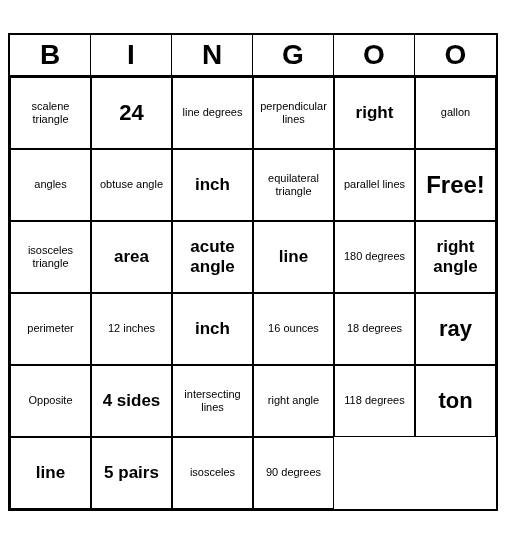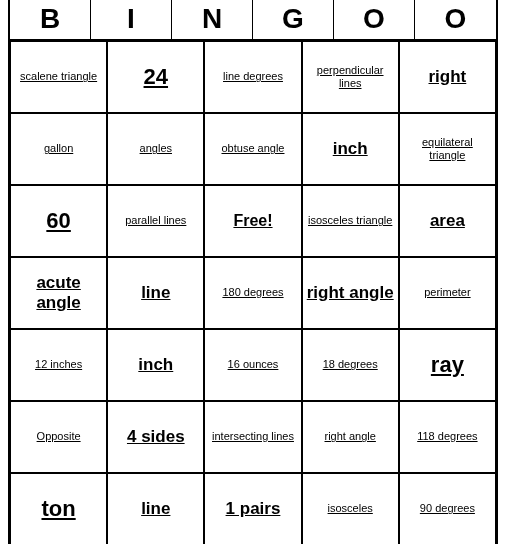--- a/index.html
+++ b/index.html
@@ -31,23 +31,22 @@
       font-size: 28px;
       font-weight: bold;
       padding: 4px 0;
       border-right: 1px solid #000;
     }
     .bingo-header-cell:last-child {
       border-right: none;
     }
     .bingo-grid {
       display: grid;
-      grid-template-columns: repeat(5, 1fr);
+      grid-template-columns: repeat(6, 1fr);
       grid-template-rows: repeat(6, 1fr);
-      text-decoration: underline;
     }
     .bingo-cell {
       border: 1px solid #000;
       display: flex;
       justify-content: center;
       align-items: center;
       text-align: center;
       min-height: 72px;
       padding: 4px;
       font-size: 13px;
@@ -59,21 +58,21 @@
       font-weight: bold;
     }
     .bingo-cell.medium-text {
       font-size: 17px;
       font-weight: bold;
     }
     .bingo-cell.small-text {
       font-size: 11px;
     }
     .bingo-cell.free {
-      font-size: 16px;
+      font-size: 24px;
       font-weight: bold;
     }
   </style>
 </head>
 <body>
 
 <div class="bingo-card">
   <div class="bingo-header">
   <div class="bingo-header-cell">B</div>
       <div class="bingo-header-cell">I</div>
@@ -86,21 +85,20 @@
   <div class="bingo-cell small-text">scalene triangle</div>
       <div class="bingo-cell large-text">24</div>
       <div class="bingo-cell small-text">line degrees</div>
       <div class="bingo-cell small-text">perpendicular lines</div>
       <div class="bingo-cell medium-text">right</div>
       <div class="bingo-cell small-text">gallon</div>
       <div class="bingo-cell small-text">angles</div>
       <div class="bingo-cell small-text">obtuse angle</div>
       <div class="bingo-cell medium-text">inch</div>
       <div class="bingo-cell small-text">equilateral triangle</div>
-      <div class="bingo-cell large-text">60</div>
       <div class="bingo-cell small-text">parallel lines</div>
       <div class="bingo-cell free">Free!</div>
       <div class="bingo-cell small-text">isosceles triangle</div>
       <div class="bingo-cell medium-text">area</div>
       <div class="bingo-cell medium-text">acute angle</div>
       <div class="bingo-cell medium-text">line</div>
       <div class="bingo-cell small-text">180 degrees</div>
       <div class="bingo-cell medium-text">right angle</div>
       <div class="bingo-cell small-text">perimeter</div>
       <div class="bingo-cell small-text">12 inches</div>
@@ -108,17 +106,17 @@
       <div class="bingo-cell small-text">16 ounces</div>
       <div class="bingo-cell small-text">18 degrees</div>
       <div class="bingo-cell large-text">ray</div>
       <div class="bingo-cell small-text">Opposite</div>
       <div class="bingo-cell medium-text">4 sides</div>
       <div class="bingo-cell small-text">intersecting lines</div>
       <div class="bingo-cell small-text">right angle</div>
       <div class="bingo-cell small-text">118 degrees</div>
       <div class="bingo-cell large-text">ton</div>
       <div class="bingo-cell medium-text">line</div>
-      <div class="bingo-cell medium-text">1 pairs</div>
+      <div class="bingo-cell medium-text">5 pairs</div>
       <div class="bingo-cell small-text">isosceles</div>
       <div class="bingo-cell small-text">90 degrees</div>
     </div>
 </div>
 
 </body></html>

